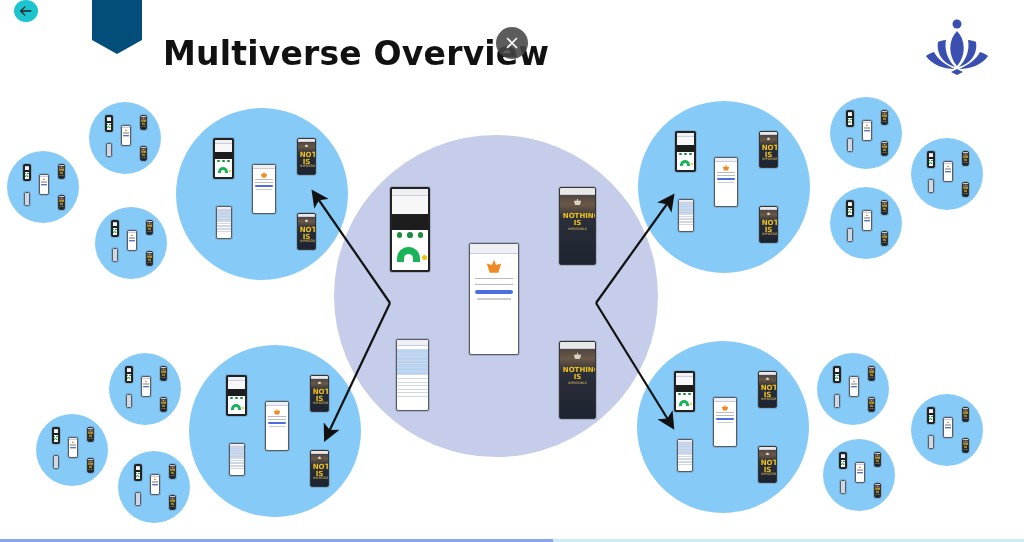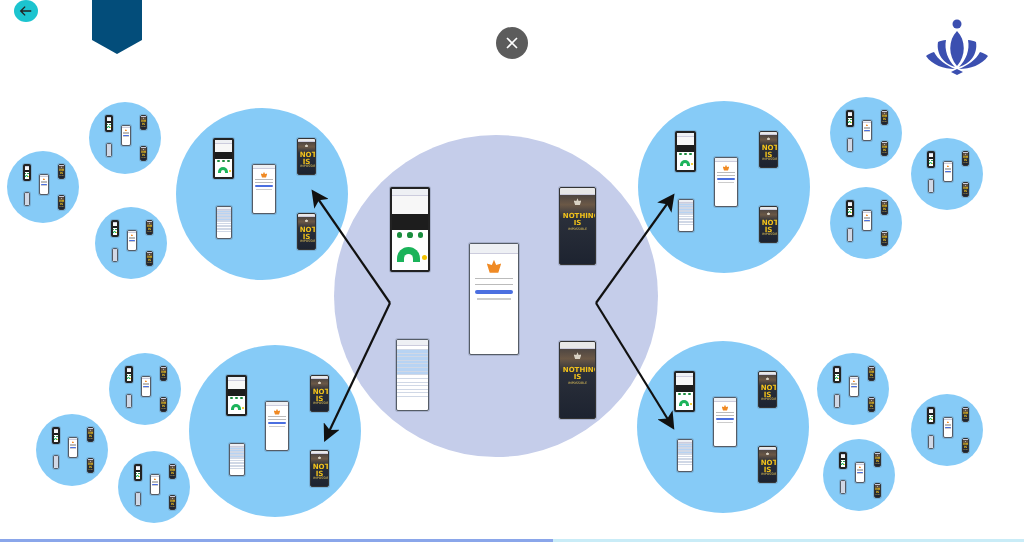--- a/index.html
+++ b/index.html
@@ -63,20 +63,21 @@
   <div class="back-btn">
     <svg viewBox="0 0 16 16">
         <path d="M14 8H3M7 3L2 8l5 5" stroke="#222" stroke-width="1.6" fill="none"></path>
       </svg>
   </div>
 
   <svg class="ribbon" viewBox="0 0 50 54">
     <polygon points="0,0 50,0 50,40 25,54 0,40" fill="#034d7a"></polygon>
   </svg>
 
+  <div class="title">Multiverse Overview</div>
 
   <div class="close-btn">
     <svg viewBox="0 0 12 12">
         <path d="M1 1L11 11M11 1L1 11" stroke="#fff" stroke-width="1.6"></path>
       </svg>
   </div>
 
   <svg class="logo" viewBox="0 0 66 58">
     <circle cx="33" cy="6" r="4.5" fill="#3b4fb0"></circle>
     <path d="M33 13 C24 22 24 38 33 48 C42 38 42 22 33 13Z" fill="#3b4fb0"></path>

